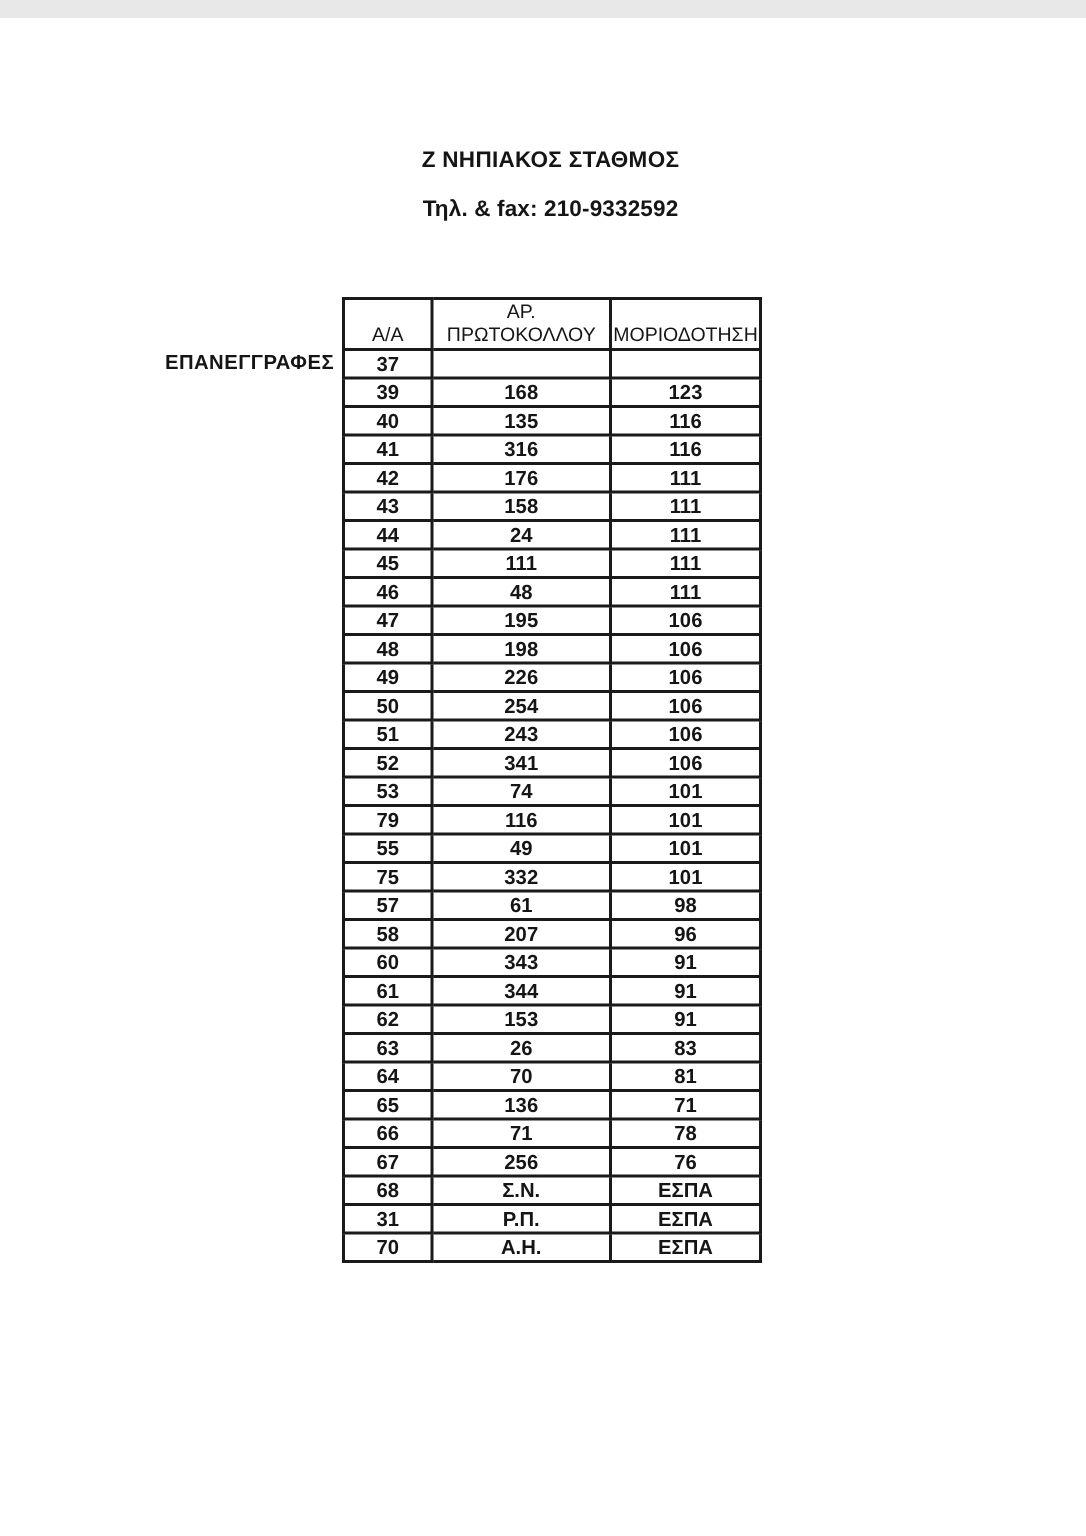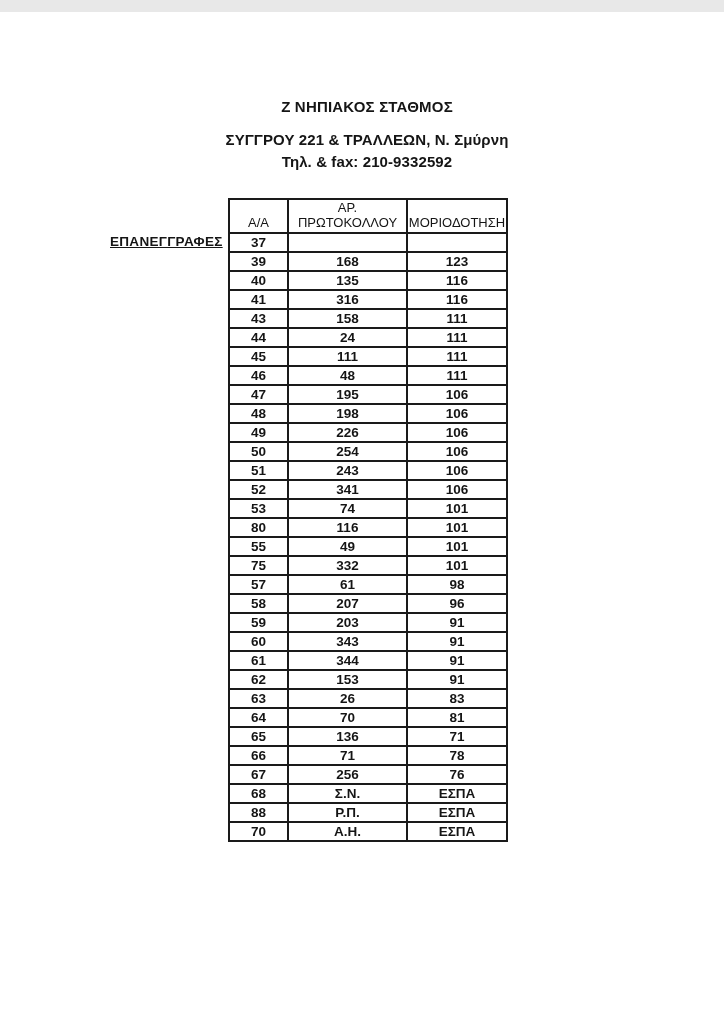--- a/index.html
+++ b/index.html
@@ -35,21 +35,20 @@
     font-size: 15px;
     line-height: 22px;
     letter-spacing: 0.1px;
   }
   .side-label {
     position: absolute;
     left: 110px;
     top: 222px;
     font-size: 13.5px;
     letter-spacing: 0.3px;
-    text-decoration: underline;
   }
   table.data-table {
     position: absolute;
     left: 228px;
     top: 186px;
     border-collapse: collapse;
     table-layout: fixed;
   }
   .data-table col.col-aa       { width: 59px;  }
   .data-table col.col-protocol { width: 119px; }
@@ -78,21 +77,20 @@
   }
 </style>
 </head>
 <body>
 
 <div class="page">
 
   <div class="doc-header">
     <div class="doc-title">Ζ ΝΗΠΙΑΚΟΣ ΣΤΑΘΜΟΣ</div>
     <div class="subtitle-block">
-      <div>ΣΥΓΓΡΟΥ 221 &amp; ΤΡΑΛΛΕΩΝ, Ν. Σμύρνη</div>
       <div>Τηλ. &amp; fax: 210-9332592</div>
     </div>
   </div>
 
   <div class="side-label">ΕΠΑΝΕΓΓΡΑΦΕΣ</div>
 
   <table class="data-table">
     <colgroup>
       <col class="col-aa">
       <col class="col-protocol">
@@ -121,20 +119,25 @@
           <td>40</td>
           <td>135</td>
           <td>116</td>
         </tr>
         <tr>
           <td>41</td>
           <td>316</td>
           <td>116</td>
         </tr>
         <tr>
+          <td>42</td>
+          <td>176</td>
+          <td>111</td>
+        </tr>
+        <tr>
           <td>43</td>
           <td>158</td>
           <td>111</td>
         </tr>
         <tr>
           <td>44</td>
           <td>24</td>
           <td>111</td>
         </tr>
         <tr>
@@ -176,21 +179,21 @@
           <td>52</td>
           <td>341</td>
           <td>106</td>
         </tr>
         <tr>
           <td>53</td>
           <td>74</td>
           <td>101</td>
         </tr>
         <tr>
-          <td>80</td>
+          <td>79</td>
           <td>116</td>
           <td>101</td>
         </tr>
         <tr>
           <td>55</td>
           <td>49</td>
           <td>101</td>
         </tr>
         <tr>
           <td>75</td>
@@ -201,25 +204,20 @@
           <td>57</td>
           <td>61</td>
           <td>98</td>
         </tr>
         <tr>
           <td>58</td>
           <td>207</td>
           <td>96</td>
         </tr>
         <tr>
-          <td>59</td>
-          <td>203</td>
-          <td>91</td>
-        </tr>
-        <tr>
           <td>60</td>
           <td>343</td>
           <td>91</td>
         </tr>
         <tr>
           <td>61</td>
           <td>344</td>
           <td>91</td>
         </tr>
         <tr>
@@ -251,21 +249,21 @@
           <td>67</td>
           <td>256</td>
           <td>76</td>
         </tr>
         <tr>
           <td>68</td>
           <td>Σ.Ν.</td>
           <td>ΕΣΠΑ</td>
         </tr>
         <tr>
-          <td>88</td>
+          <td>31</td>
           <td>Ρ.Π.</td>
           <td>ΕΣΠΑ</td>
         </tr>
         <tr>
           <td>70</td>
           <td>Α.Η.</td>
           <td>ΕΣΠΑ</td>
         </tr>
       </tbody>
   </table>

